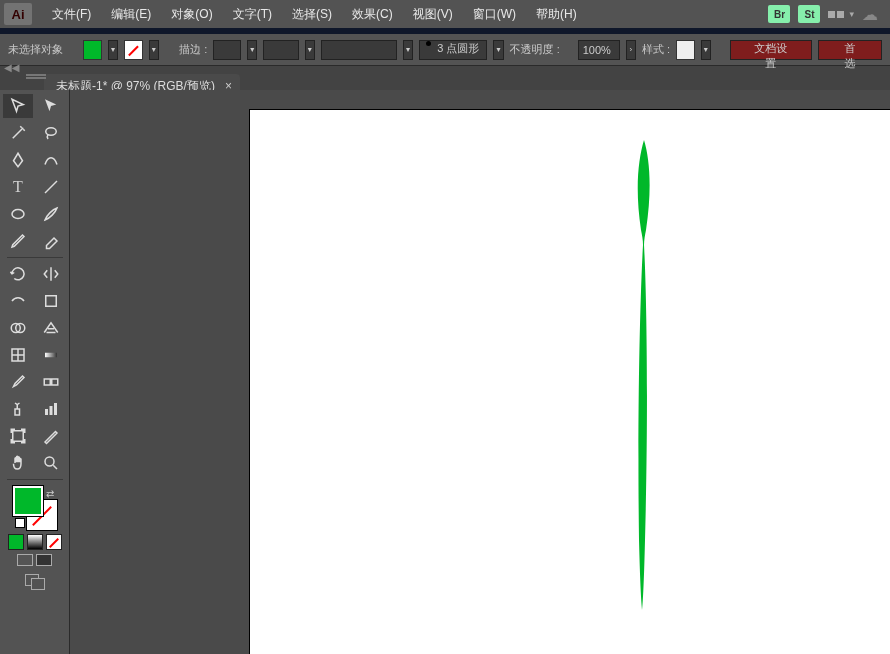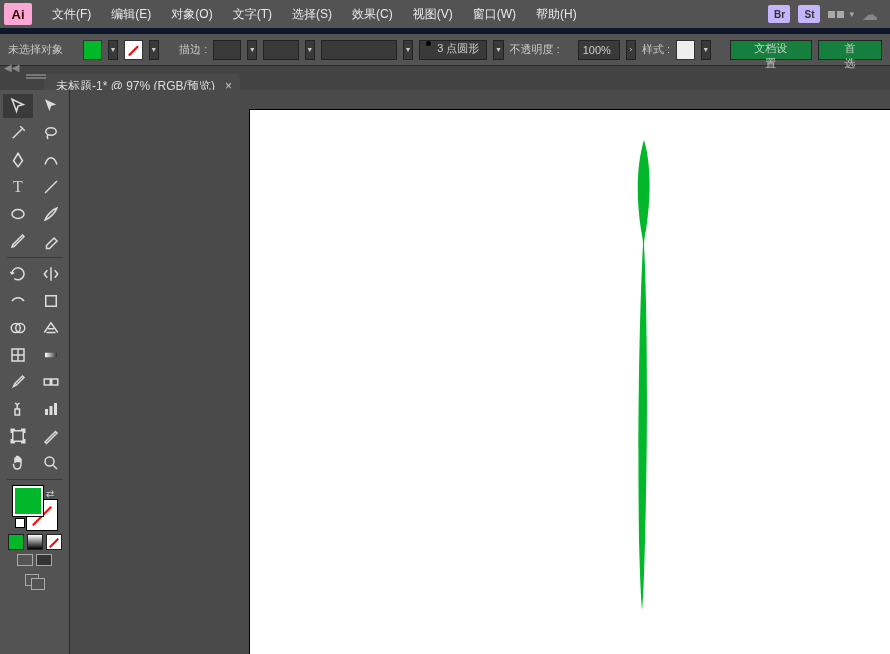--- a/index.html
+++ b/index.html
@@ -1,43 +1,43 @@
 <!DOCTYPE html>
 <html><head>
 <meta charset="utf-8">
 <style>
 * { margin: 0; padding: 0; box-sizing: border-box; font-family: "Microsoft YaHei", Arial, sans-serif; }
 body { background: #4a4a4a; width: 890px; height: 654px; overflow: hidden; position: relative; }
 
 
 .menubar { height: 28px; background: #535353; display: flex; align-items: center; padding-left: 4px; color: #e8e8e8; font-size: 12px; }
-.app-logo { width: 28px; height: 22px; background: #f9a8d4; color: #330000; font-weight: bold; display: flex; align-items: center; justify-content: center; font-size: 13px; border-radius: 2px; margin-right: 10px; }
+.app-logo { width: 28px; height: 22px; background: #737373; color: #330000; font-weight: bold; display: flex; align-items: center; justify-content: center; font-size: 13px; border-radius: 2px; margin-right: 10px; }
 .menubar .menu-item { padding: 0 10px; cursor: pointer; }
 .menubar .right-icons { margin-left: auto; display: flex; align-items: center; gap: 8px; padding-right: 12px; }
-.badge-icon { width: 22px; height: 18px; background: #c4b5fd; color: #333; font-size: 10px; font-weight: bold; display: flex; align-items: center; justify-content: center; border-radius: 2px; }
+.badge-icon { width: 22px; height: 18px; background: #86efac; color: #333; font-size: 10px; font-weight: bold; display: flex; align-items: center; justify-content: center; border-radius: 2px; }
 .workspace-switcher { display: flex; align-items: center; gap: 2px; }
 .ws-box { width: 7px; height: 7px; background: #aaa; }
 .ws-arrow { color: #aaa; font-size: 9px; margin-left: 3px; }
 .sync-icon { color: #888; font-size: 16px; }
 
 
 .controlbar { height: 38px; background: #535353; border-top: 6px solid #0f172a; border-bottom: 1px solid #2a2a2a; display: flex; align-items: center; padding: 0 8px; color: #c8c8c8; font-size: 11px; gap: 6px; }
 .ctrl-text { white-space: nowrap; }
 .swatch-btn { width: 22px; height: 20px; border: 1px solid #333; display: flex; align-items: center; justify-content: center; position: relative; cursor: pointer; }
 .swatch-btn.green { background: #00b82a; }
 .swatch-btn.none { background: #fff; }
 .swatch-btn.none::after { content: ""; position: absolute; left: 2px; right: 2px; top: 50%; height: 2px; background: red; transform: rotate(-45deg); }
 .swatch-btn.white { background: #eee; }
 .dd-arrow { width: 12px; height: 20px; background: #3a3a3a; border: 1px solid #222; display: flex; align-items: center; justify-content: center; font-size: 8px; color: #ccc; cursor: pointer; }
 .ctrl-input { background: #3a3a3a; border: 1px solid #222; height: 20px; color: #ccc; font-size: 11px; padding: 0 4px; }
 .ctrl-input.tiny { width: 28px; }
 .ctrl-input.med { width: 42px; margin-left: 12px; }
 .ctrl-input.wide { width: 90px; }
 .ctrl-input.style { width: 80px; text-align: left; padding-left: 6px; }
-.ctrl-btn { background: #15803d; border: 1px solid #222; height: 20px; padding: 0 22px; color: #ccc; font-size: 11px; cursor: pointer; }
+.ctrl-btn { background: #7f1d1d; border: 1px solid #222; height: 20px; padding: 0 22px; color: #ccc; font-size: 11px; cursor: pointer; }
 .stroke-preview { width: 42px; height: 20px; background: #3a3a3a; border: 1px solid #222; }
 
 
 .tab-area { height: 32px; background: #434343; display: flex; align-items: flex-end; padding-left: 44px; }
 .panel-collapse-handle { position: absolute; left: 4px; top: 62px; color: #888; font-size: 10px; }
 .min-grip { position: absolute; left: 26px; top: 74px; width: 20px; height: 6px; }
 .min-grip::before { content: ""; display: block; height: 2px; background: #777; margin-bottom: 1px; }
 .min-grip::after { content: ""; display: block; height: 2px; background: #777; }
 .doc-tab { background: #4a4a4a; color: #ddd; font-size: 12px; height: 24px; display: flex; align-items: center; padding: 0 8px 0 12px; border-top-left-radius: 4px; border-top-right-radius: 4px; gap: 10px; }
 .doc-tab .close { cursor: pointer; color: #ccc; }

